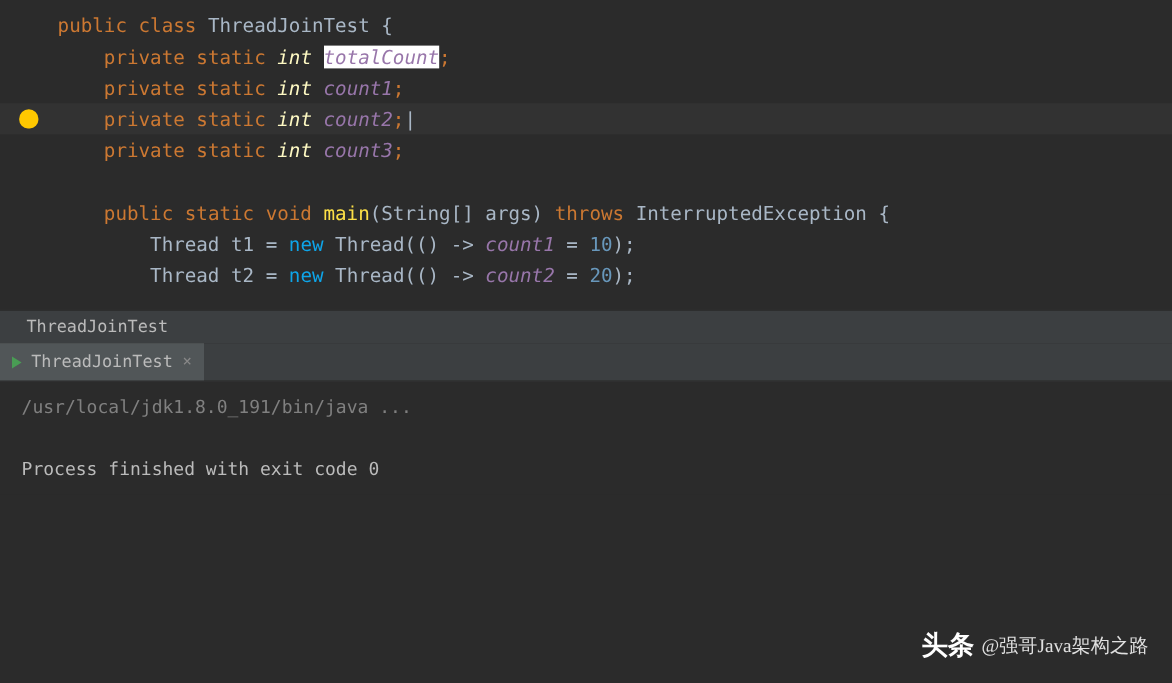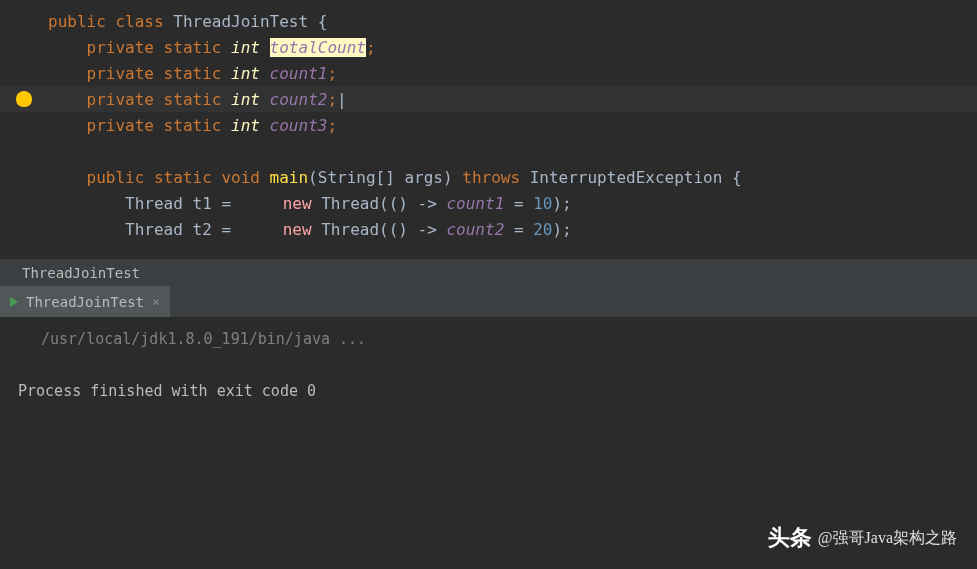--- a/index.html
+++ b/index.html
@@ -48,26 +48,26 @@
   background: #323232;
   align-items: center;
 }
 .kw-public { color: #cc7832; }
 .kw-class { color: #cc7832; }
 .kw-private { color: #cc7832; }
 .kw-static { color: #cc7832; }
 .kw-int { color: #fef9c3; font-style: italic; }
 .kw-void { color: #cc7832; }
 .kw-throws { color: #cc7832; }
-.kw-new { color: #fca5a5; margin-left: 42px; }
+.kw-new { color: #0ea5e9; }
 .identifier { color: #a9b7c6; }
 .class-name { color: #a9b7c6; }
 .method-name { color: #fde047; }
 .field-italic { color: #9876aa; font-style: italic; }
-.field-highlighted { color: #9876aa; font-style: italic; background: #fef9c3; }
+.field-highlighted { color: #9876aa; font-style: italic; background: #ffffff; }
 .number { color: #6897bb; }
 .punct { color: #cc7832; }
 .bracket { color: #a9b7c6; }
 .param { color: #a9b7c6; }
 .cursor-mark { color: #a9b7c6; }
 
 .breadcrumb {
   background: #3c3f41;
   height: 28px;
   display: flex;
@@ -111,21 +111,21 @@
   cursor: pointer;
   font-size: 13px;
 }
 .console {
   padding: 8px 18px;
   color: #bbbbbb;
   font-size: 15px;
   line-height: 26px;
   font-family: 'Consolas', 'Monaco', monospace;
 }
-.console-cmd { color: #808080; margin-left: 23px; }
+.console-cmd { color: #808080; }
 .console-out { color: #bbbbbb; }
 
 .watermark {
   position: absolute;
   bottom: 16px;
   right: 20px;
   color: #fff;
   font-family: Liberation Serif, serif;
   font-size: 22px;
   display: flex;

